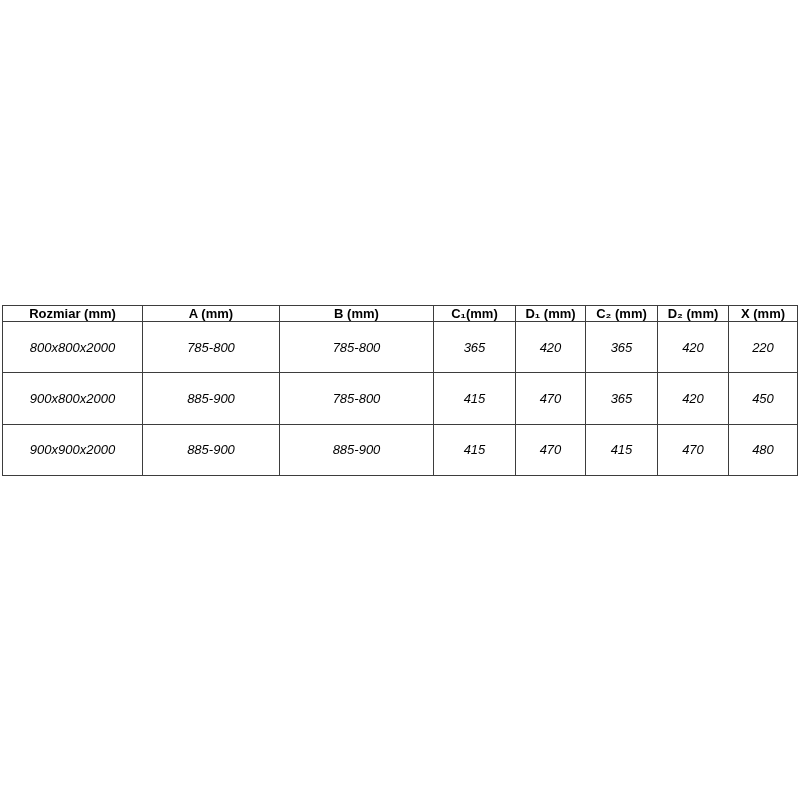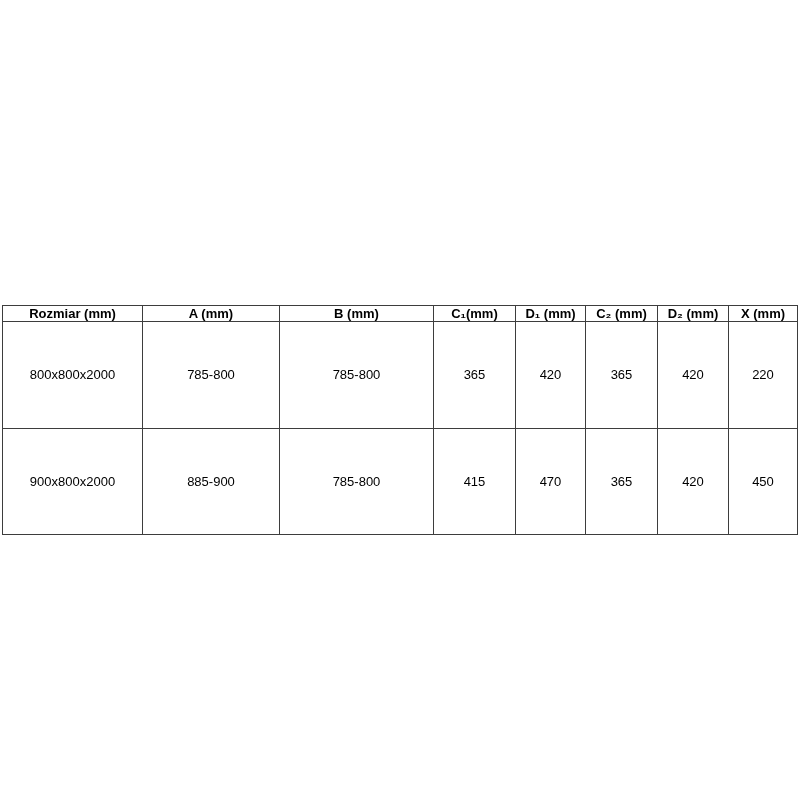--- a/index.html
+++ b/index.html
@@ -13,40 +13,41 @@
     height: 800px;
     background: #ffffff;
     overflow: hidden;
     font-family: "Liberation Sans", "DejaVu Sans", sans-serif;
   }
   table.spec-table {
     position: absolute;
     left: 2px;
     top: 305px;
     width: 795px;
-    height: 230px;
+    height: 171px;
     border-collapse: collapse;
     table-layout: fixed;
     font-size: 13px;
     color: #000000;
   }
   .spec-table th,
   .spec-table td {
     border: 1px solid #3d3d3d;
     text-align: center;
     vertical-align: middle;
     padding: 0 2px;
     white-space: nowrap;
     overflow: hidden;
   }
   .spec-table th {
     font-weight: bold;
   }
   .spec-table td {
     font-weight: normal;
+    font-style: italic;
   }
 </style>
 </head>
 <body>
 
 <div class="page">
   <table class="spec-table">
     <colgroup>
         <col style="width: 140px;">
         <col style="width: 137px;">
@@ -83,15 +84,25 @@
         <tr>
           <td>900x800x2000</td>
           <td>885-900</td>
           <td>785-800</td>
           <td>415</td>
           <td>470</td>
           <td>365</td>
           <td>420</td>
           <td>450</td>
         </tr>
+        <tr>
+          <td>900x900x2000</td>
+          <td>885-900</td>
+          <td>885-900</td>
+          <td>415</td>
+          <td>470</td>
+          <td>415</td>
+          <td>470</td>
+          <td>480</td>
+        </tr>
       </tbody>
   </table>
 </div>
 
 </body></html>

